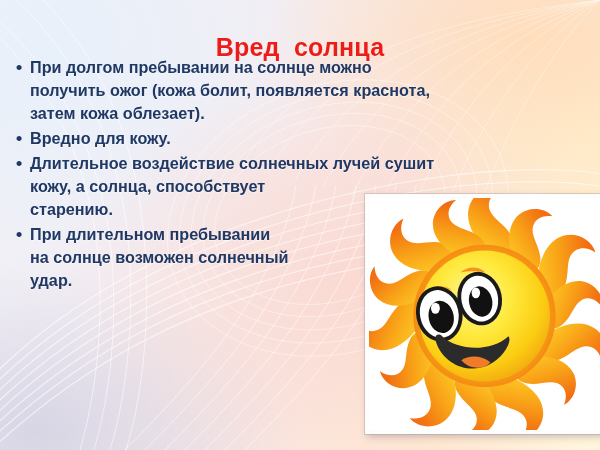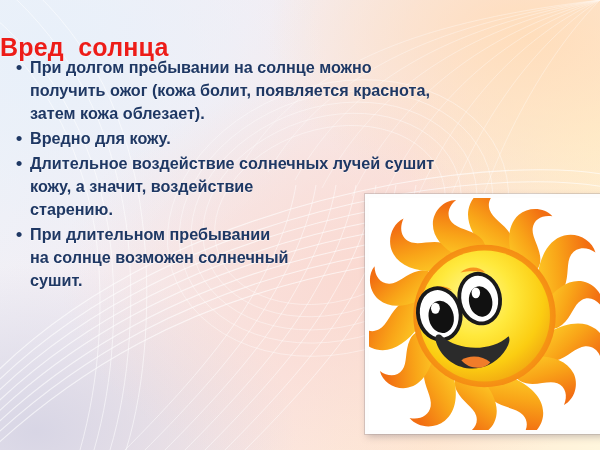--- a/index.html
+++ b/index.html
@@ -29,20 +29,21 @@
     pointer-events: none;
   }
   .waves svg { display: block; width: 100%; height: 100%; }
 
   
   .title-wrap {
     position: absolute;
     top: 16px;
     left: 0;
     width: 100%;
+    text-align: center;
   }
   .title {
     display: inline-block;
     color: #ED1C18;
     font-size: 25px;
     font-weight: bold;
     letter-spacing: 0.2px;
     white-space: pre;
     text-shadow: 0 1px 0 rgba(255,255,255,0.35);
   }
@@ -175,29 +176,29 @@
     </div>
 
     <div class="bullet-row">
       <span class="bullet-mark">•</span>
       <span class="bullet-text">Вредно для кожу.</span>
     </div>
 
     <div class="bullet-row">
       <span class="bullet-mark">•</span>
       <span class="bullet-text">Длительное воздействие солнечных лучей сушит
-кожу, а значит, воздействие
+кожу, а солнца, способствует
 старению.</span>
     </div>
 
     <div class="bullet-row">
       <span class="bullet-mark">•</span>
       <span class="bullet-text">При длительном пребывании
 на солнце возможен солнечный
-сушит.</span>
+удар.</span>
     </div>
 
   </div>
 
   <div class="picture-frame">
     <svg viewBox="0 0 240 240" aria-hidden="true">
       <defs>
         <radialGradient id="discGrad" cx="42%" cy="36%" r="68%">
           <stop offset="0%" stop-color="#FFF79A"></stop>
           <stop offset="42%" stop-color="#FFE93D"></stop>

